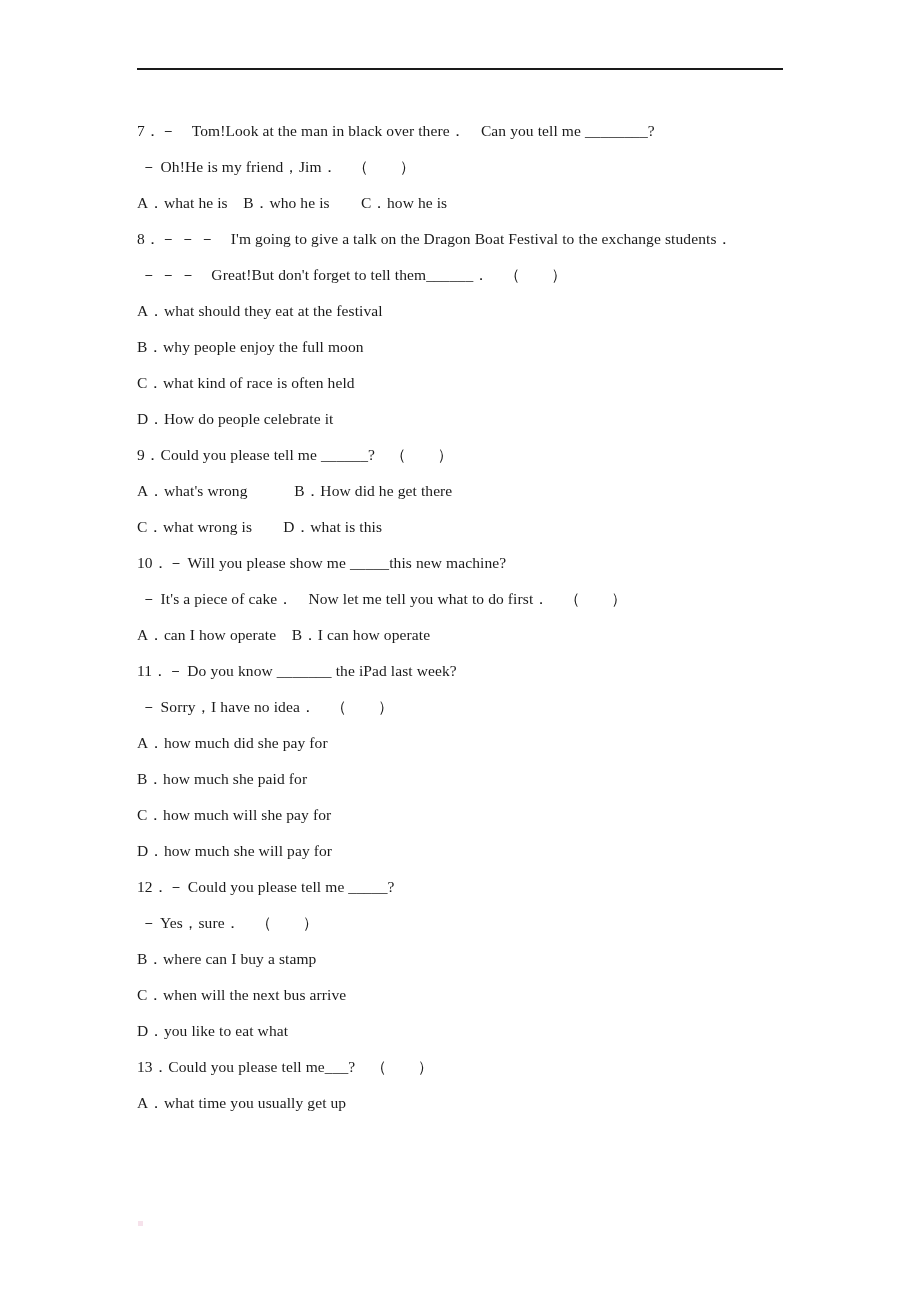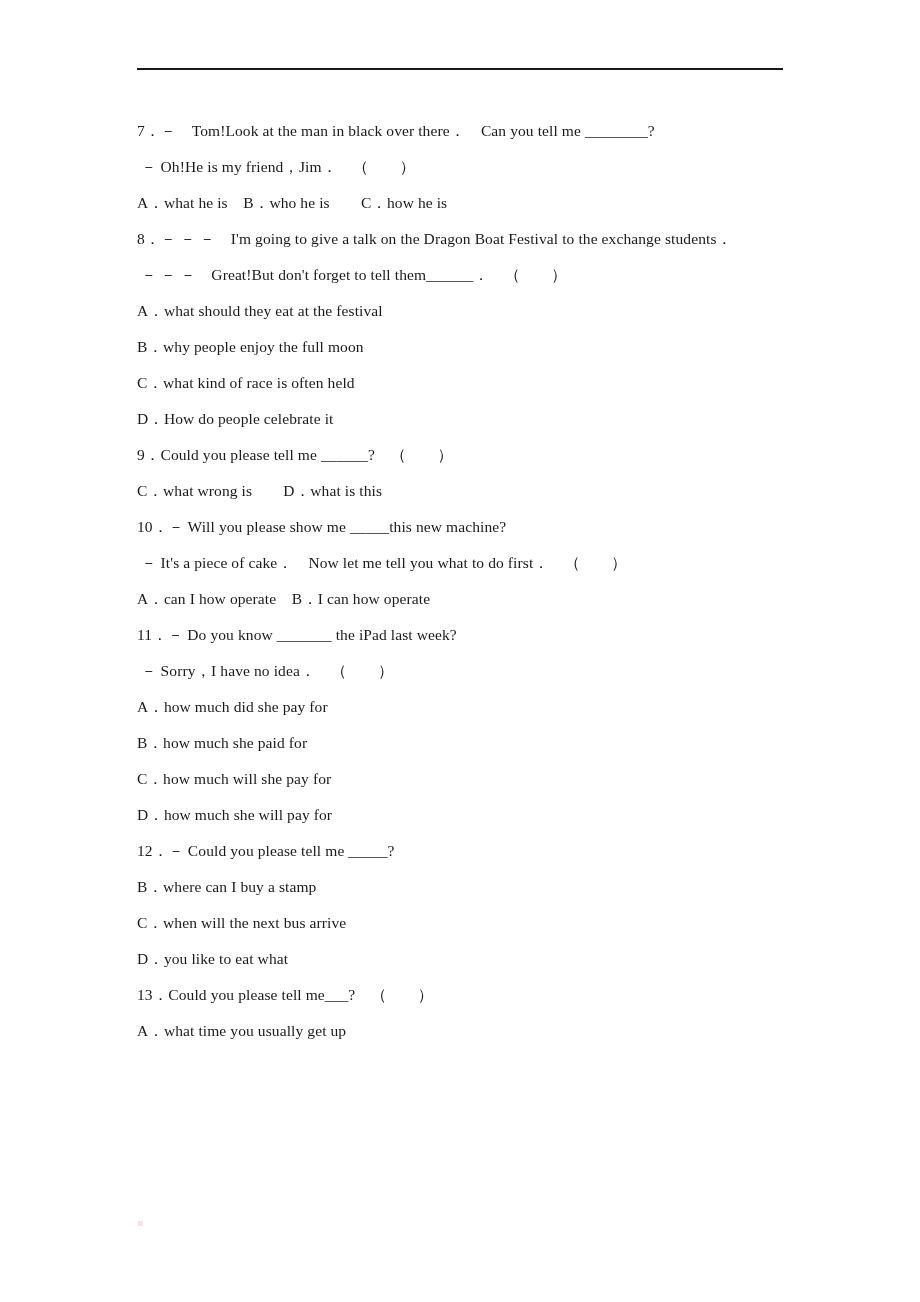--- a/index.html
+++ b/index.html
@@ -70,34 +70,36 @@
     <div class="line">A．what he is　B．who he is　　C．how he is</div>
 
     <div class="line">8．－ － －　I'm going to give a talk on the Dragon Boat Festival to the exchange students．</div>
     <div class="line indent">－ － －　Great!But don't forget to tell them______．　（　　）</div>
     <div class="line">A．what should they eat at the festival</div>
     <div class="line">B．why people enjoy the full moon</div>
     <div class="line">C．what kind of race is often held</div>
     <div class="line">D．How do people celebrate it</div>
 
     <div class="line">9．Could you please tell me ______?　（　　）</div>
+    <div class="line">A．what's wrong　　　B．How did he get there</div>
     <div class="line">C．what wrong is　　D．what is this</div>
 
     <div class="line">10．－ Will you please show me _____this new machine?</div>
     <div class="line indent">－ It's a piece of cake．　Now let me tell you what to do first．　（　　）</div>
     <div class="line">A．can I how operate　B．I can how operate</div>
 
     <div class="line">11．－ Do you know _______ the iPad last week?</div>
     <div class="line indent">－ Sorry，I have no idea．　（　　）</div>
     <div class="line">A．how much did she pay for</div>
     <div class="line">B．how much she paid for</div>
     <div class="line">C．how much will she pay for</div>
     <div class="line">D．how much she will pay for</div>
 
     <div class="line">12．－ Could you please tell me _____?</div>
+    <div class="line indent">－ Yes，sure．　（　　）</div>
     <div class="line">B．where can I buy a stamp</div>
     <div class="line">C．when will the next bus arrive</div>
     <div class="line">D．you like to eat what</div>
 
     <div class="line">13．Could you please tell me___?　（　　）</div>
     <div class="line">A．what time you usually get up</div>
 
   </div>
 
   <div class="artifact"></div>

